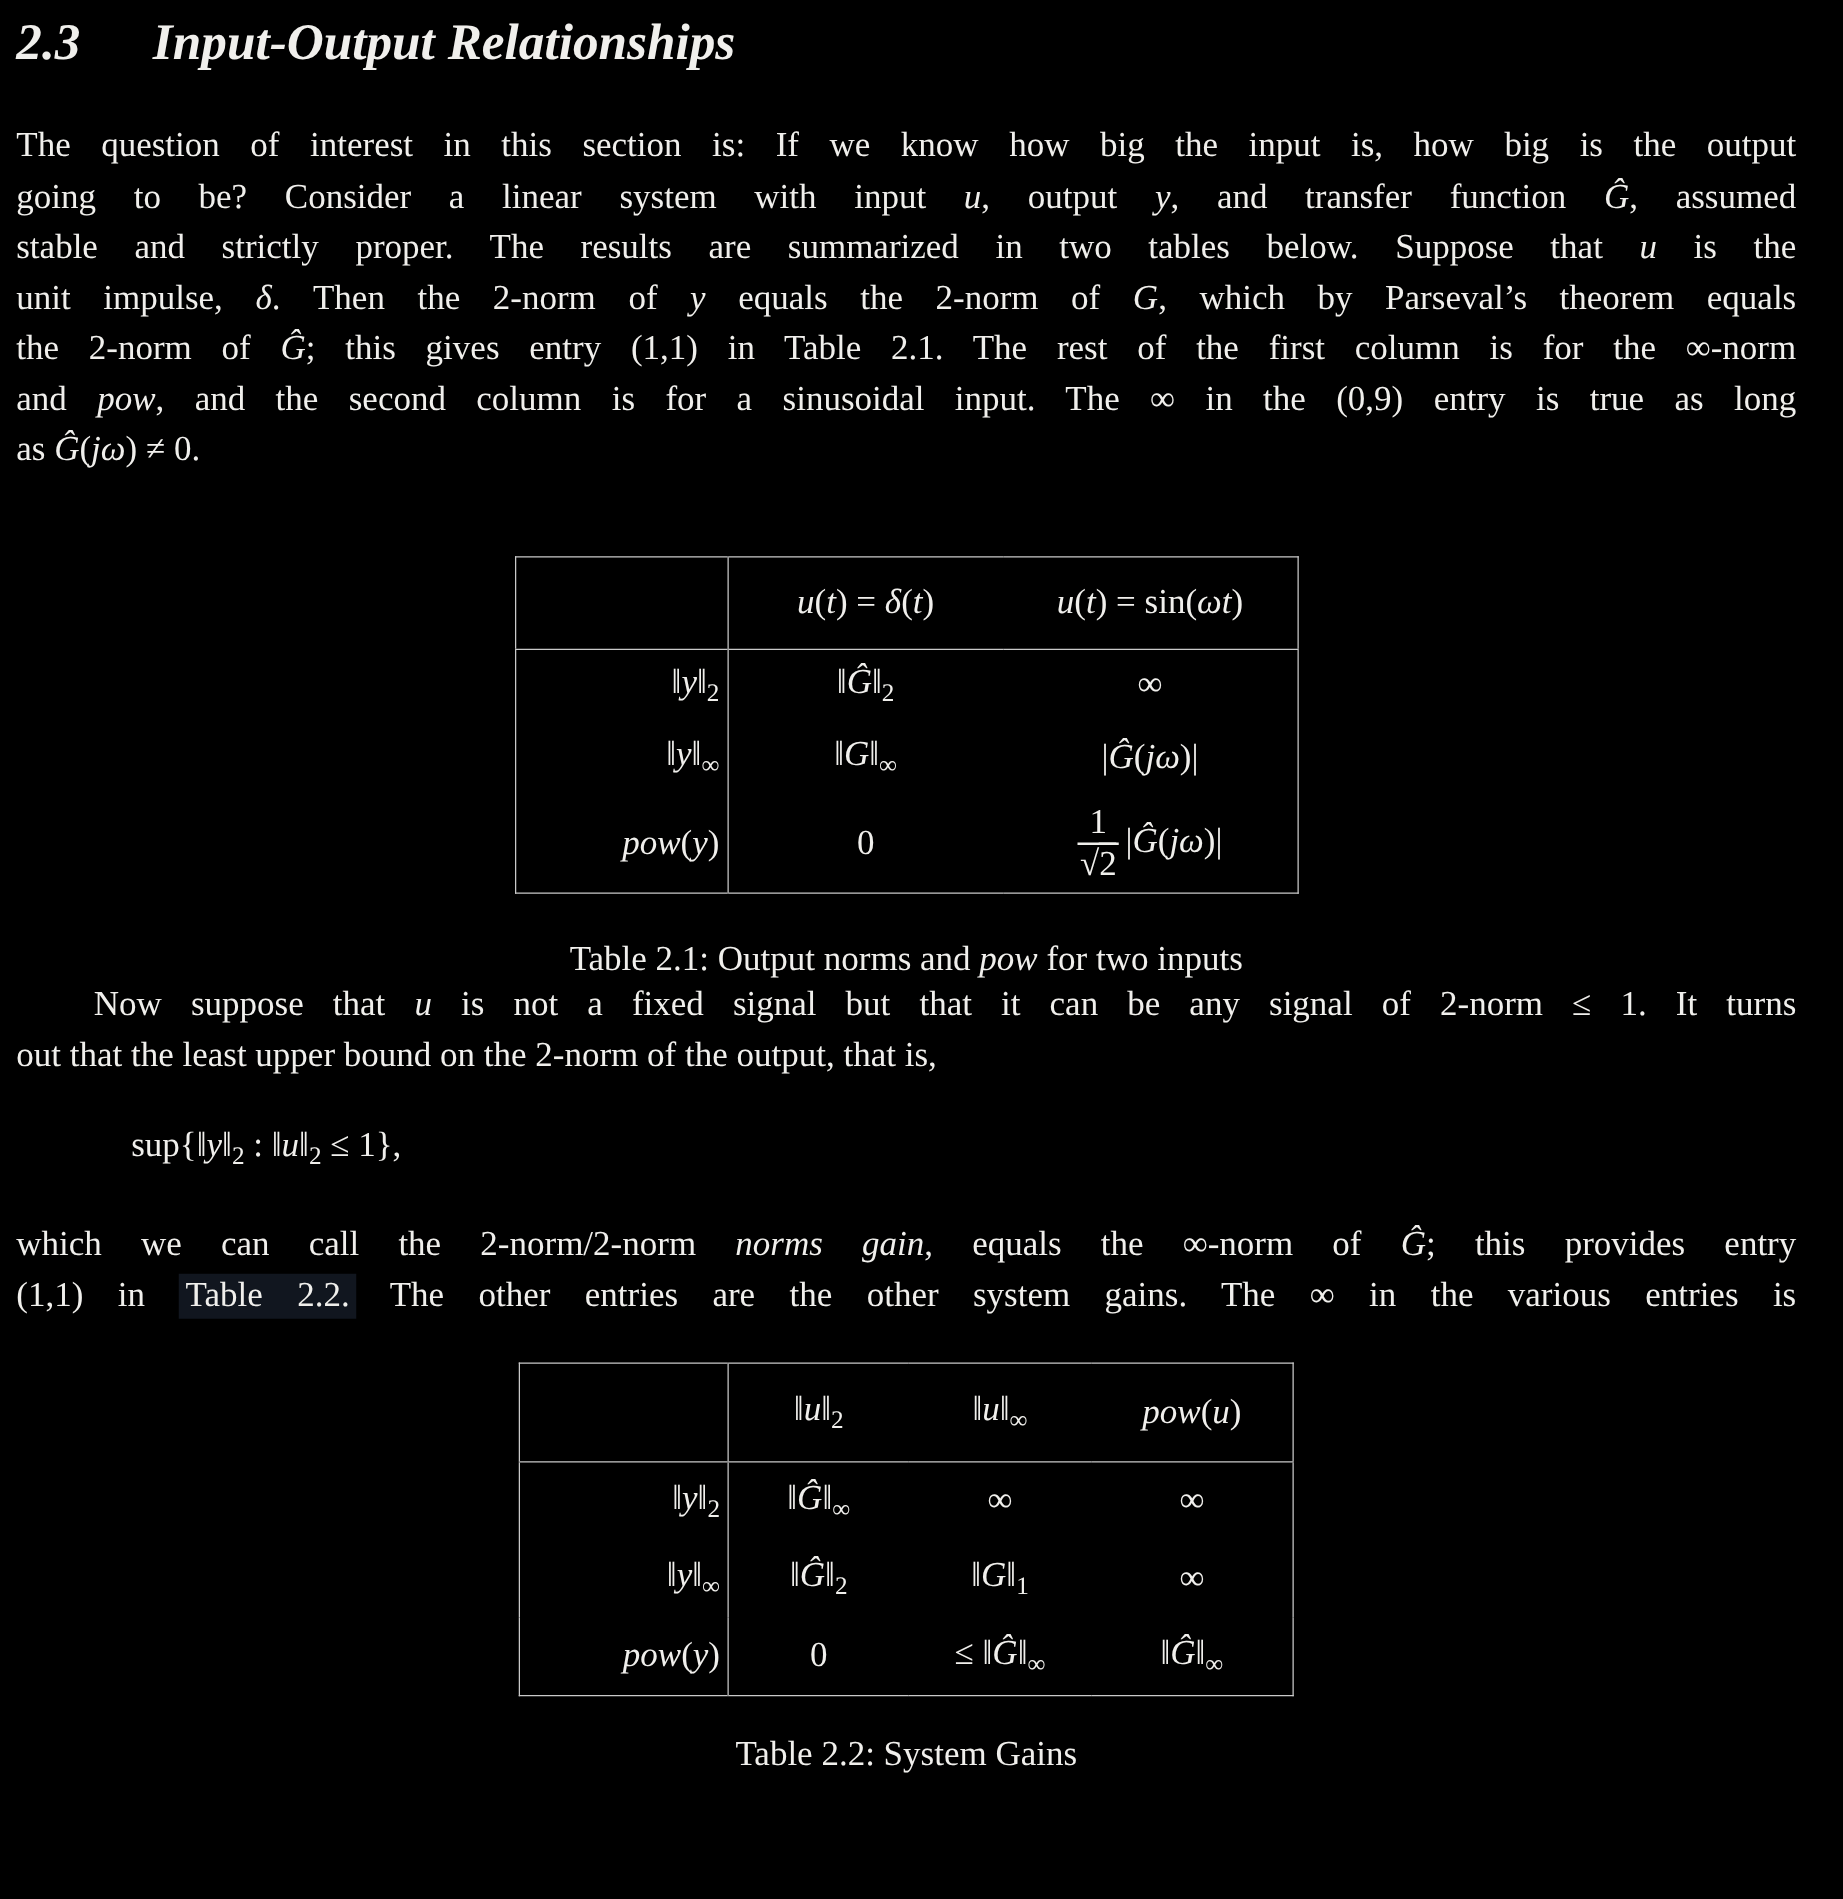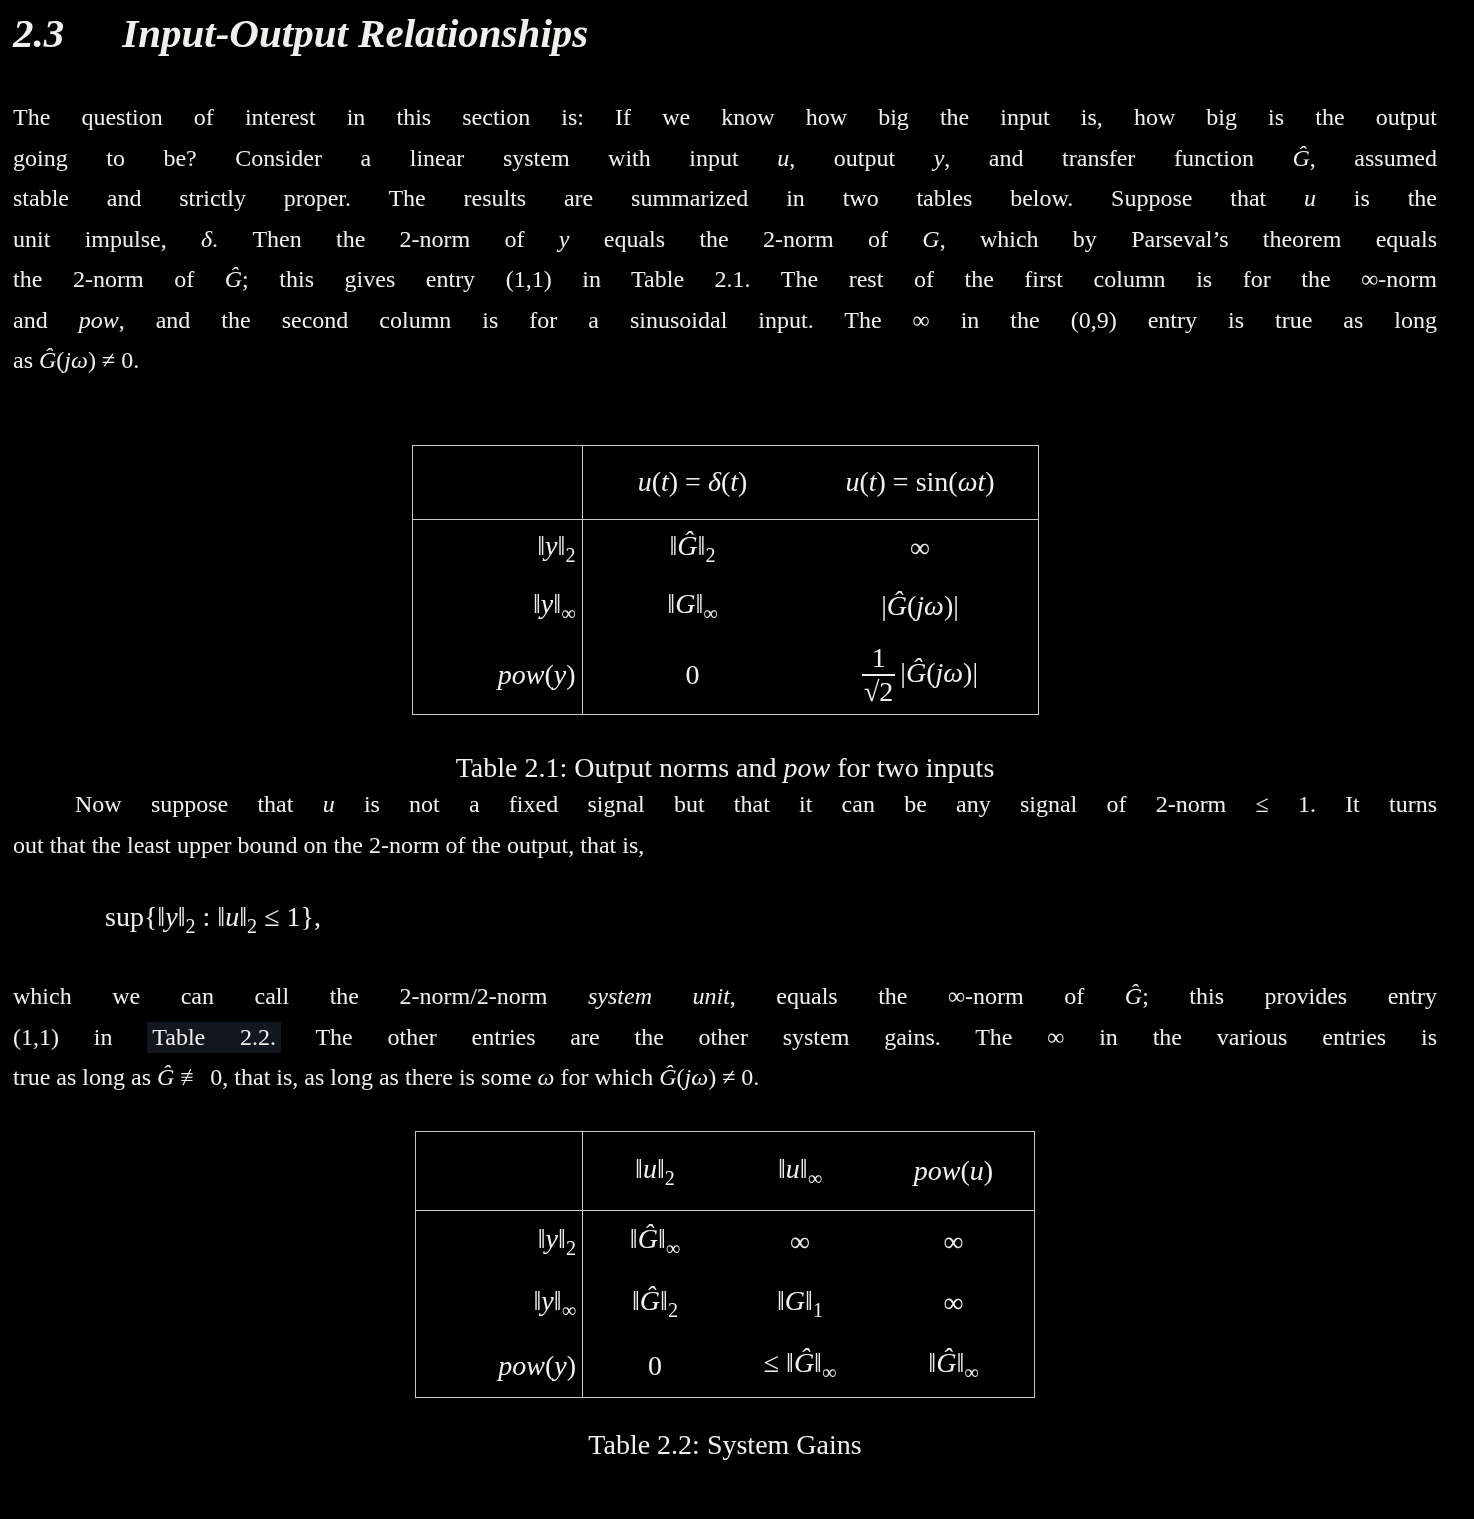--- a/index.html
+++ b/index.html
@@ -9,21 +9,21 @@
   body{
     width:1474px;height:1519px;overflow:hidden;position:relative;
     font-family:"Liberation Serif","DejaVu Serif",serif;
     color:var(--fg);
   }
   .page{padding:0 37px 0 13px;}
   h1.secheading{
     font-size:41px;line-height:1.15;margin:10px 0 0 0;font-weight:bold;font-style:italic;
   }
   .secnum{margin-right:58px;}
-  .par{margin:0;font-size:24px;line-height:40.5px;}
+  .par{margin:0;font-size:28px;line-height:40.5px;}
   .p1{margin-top:40px;}
   .p2{}
   .p3{margin-top:30px;}
   .line{display:block;text-align:left;}
   .line.j{text-align:justify;text-align-last:justify;}
   .indent{text-indent:62px;}
   .it{font-style:italic;}
   .hl{background:var(--hl);padding:2px 5px 3px;}
   sub{font-size:0.72em;}
   .tablewrap{width:100%;}
@@ -110,23 +110,22 @@
   <div class="caption"><span>Table 2.1: Output norms and </span><span class="it">pow</span><span> for two inputs</span></div>
 
   <p class="par p2">
     <span class="line j indent"><span>Now suppose that </span><span class="it">u</span><span> is not a fixed signal but that it can be any signal of 2-norm ≤ 1. It turns</span></span>
     <span class="line"><span>out that the least upper bound on the 2-norm of the output, that is,</span></span>
   </p>
 
   <div class="formula"><span>sup{‖</span><span class="it">y</span><span>‖</span><sub>2</sub><span> : ‖</span><span class="it">u</span><span>‖</span><sub>2</sub><span> ≤ 1},</span></div>
 
   <p class="par p3">
-    <span class="line j"><span>which we can call the 2-norm/2-norm </span><span class="it">system unit</span><span>, equals the ∞-norm of </span><span class="it">Ĝ</span><span>; this provides entry</span></span>
+    <span class="line j"><span>which we can call the 2-norm/2-norm </span><span class="it">norms gain</span><span>, equals the ∞-norm of </span><span class="it">Ĝ</span><span>; this provides entry</span></span>
     <span class="line j"><span>(1,1) in </span><span class="hl">Table 2.2.</span><span> The other entries are the other system gains. The ∞ in the various entries is</span></span>
-    <span class="line"><span>true as long as </span><span class="it">Ĝ</span><span> ≢ 0, that is, as long as there is some </span><span class="it">ω</span><span> for which </span><span class="it">Ĝ</span><span>(</span><span class="it">jω</span><span>) ≠ 0.</span></span>
   </p>
 
   <div class="tablewrap t2wrap">
     <table class="mtable t2">
       <thead>
         <tr>
           <th class="stub c0"></th>
           <th class="c1"><span>‖</span><span class="it">u</span><span>‖</span><sub>2</sub></th>
           <th class="c2"><span>‖</span><span class="it">u</span><span>‖</span><sub>∞</sub></th>
           <th class="c3"><span class="it">pow</span><span>(</span><span class="it">u</span><span>)</span></th>

